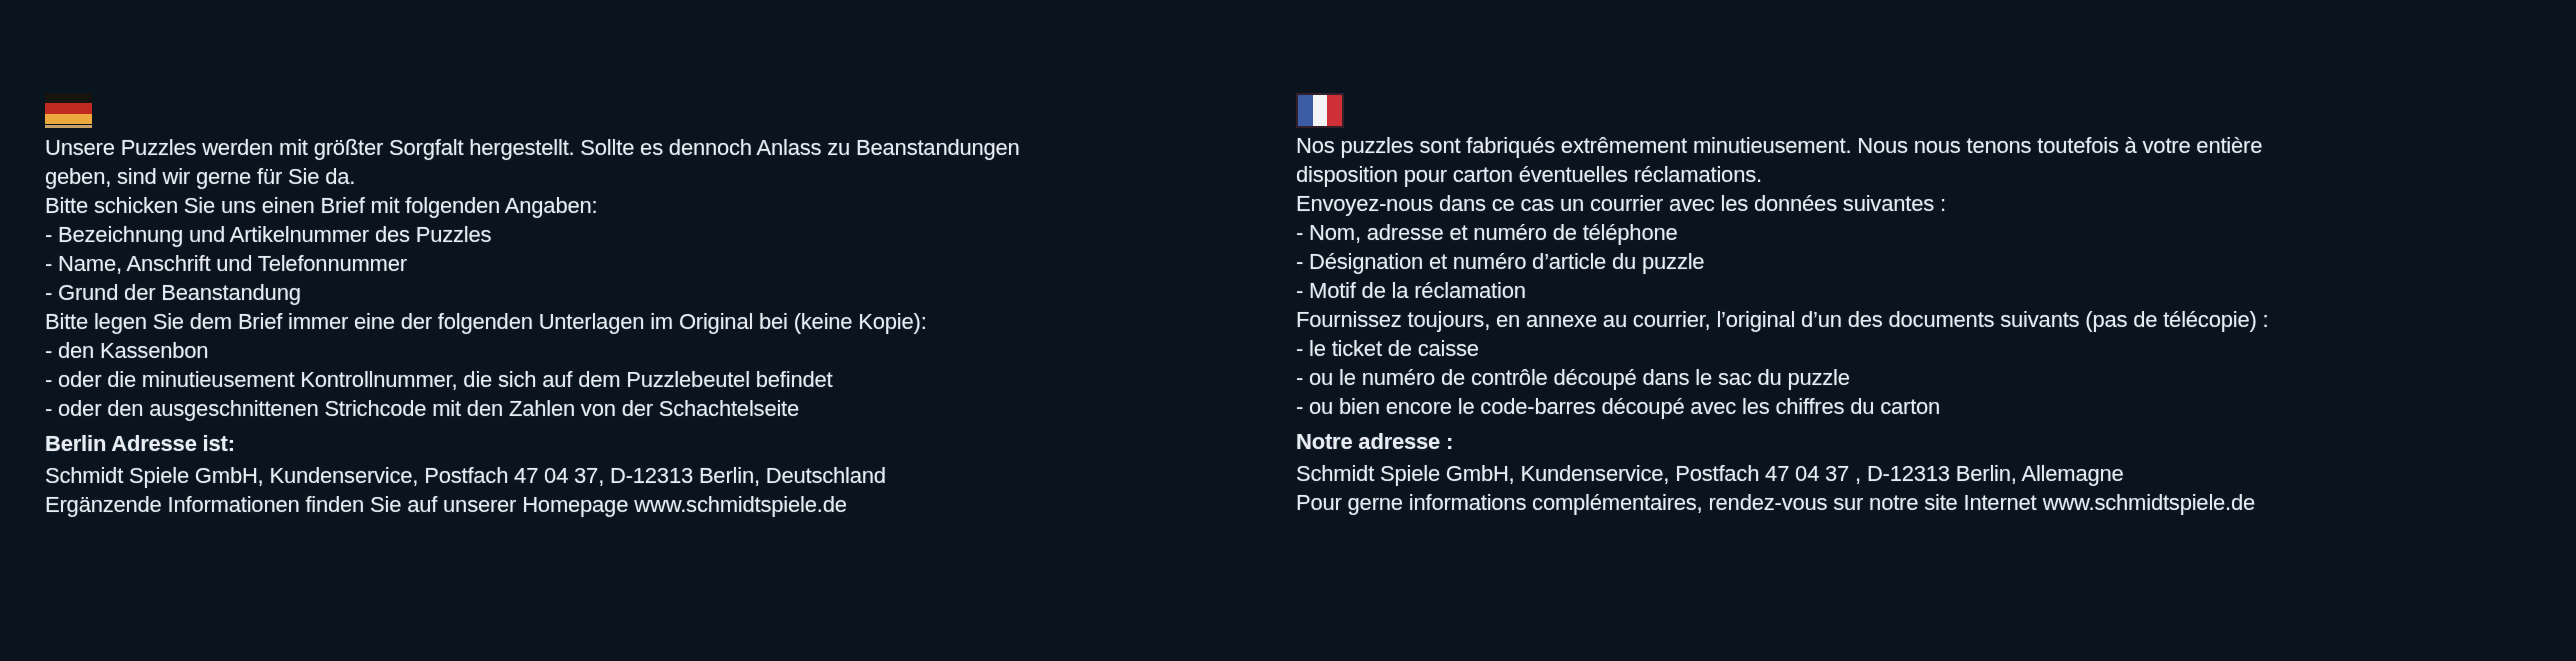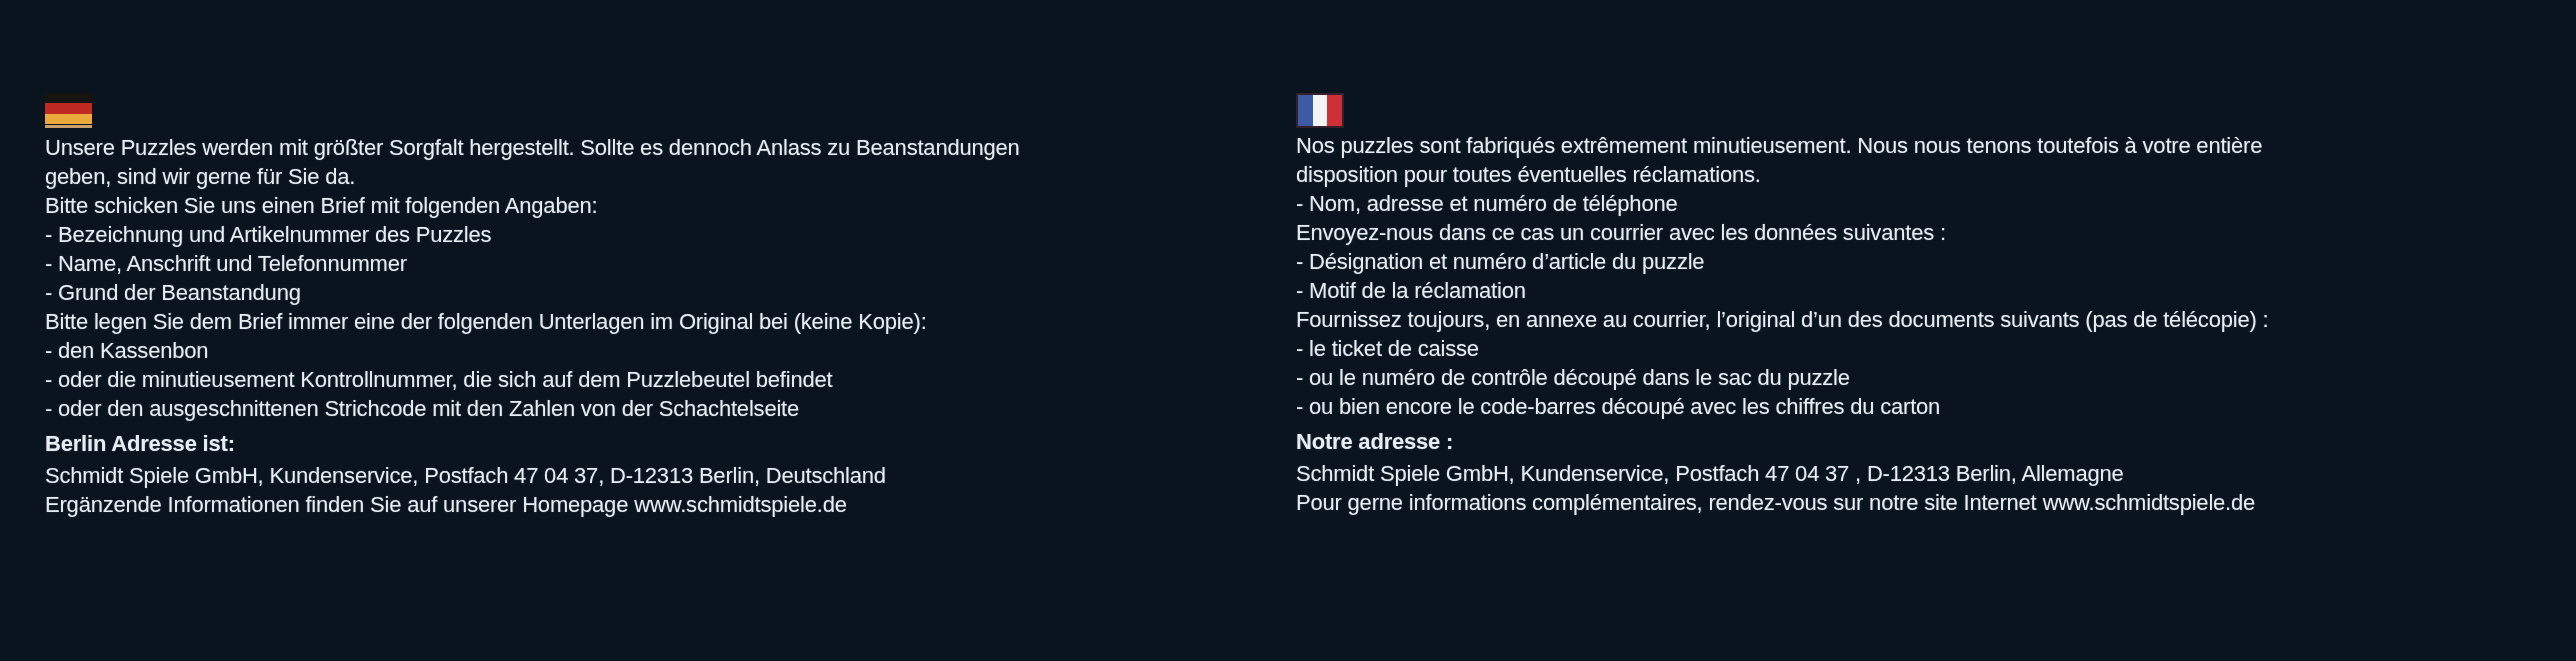--- a/index.html
+++ b/index.html
@@ -91,23 +91,23 @@
 </section>
 
 <section class="col col-fr">
   <div class="flag-fr">
     <div class="stripe-blue"></div>
     <div class="stripe-white"></div>
     <div class="stripe-red"></div>
   </div>
   <div class="textblock">
     <div class="line">Nos puzzles sont fabriqués extrêmement minutieusement. Nous nous tenons toutefois à votre entière</div>
-    <div class="line">disposition pour toutes éventuelles réclamations.</div>
+    <div class="line">disposition pour carton éventuelles réclamations.</div>
+    <div class="line">Envoyez-nous dans ce cas un courrier avec les données suivantes :</div>
     <div class="line">- Nom, adresse et numéro de téléphone</div>
-    <div class="line">Envoyez-nous dans ce cas un courrier avec les données suivantes :</div>
     <div class="line">- Désignation et numéro d’article du puzzle</div>
     <div class="line">- Motif de la réclamation</div>
     <div class="line">Fournissez toujours, en annexe au courrier, l’original d’un des documents suivants (pas de télécopie) :</div>
     <div class="line">- le ticket de caisse</div>
     <div class="line">- ou le numéro de contrôle découpé dans le sac du puzzle</div>
     <div class="line">- ou bien encore le code-barres découpé avec les chiffres du carton</div>
     <div class="line heading">Notre adresse :</div>
     <div class="line address">Schmidt Spiele GmbH, Kundenservice, Postfach 47 04 37 , D-12313 Berlin, Allemagne</div>
     <div class="line">
       <span>Pour gerne informations complémentaires, rendez-vous sur notre site Internet</span><span class="url">www.schmidtspiele.de</span>

